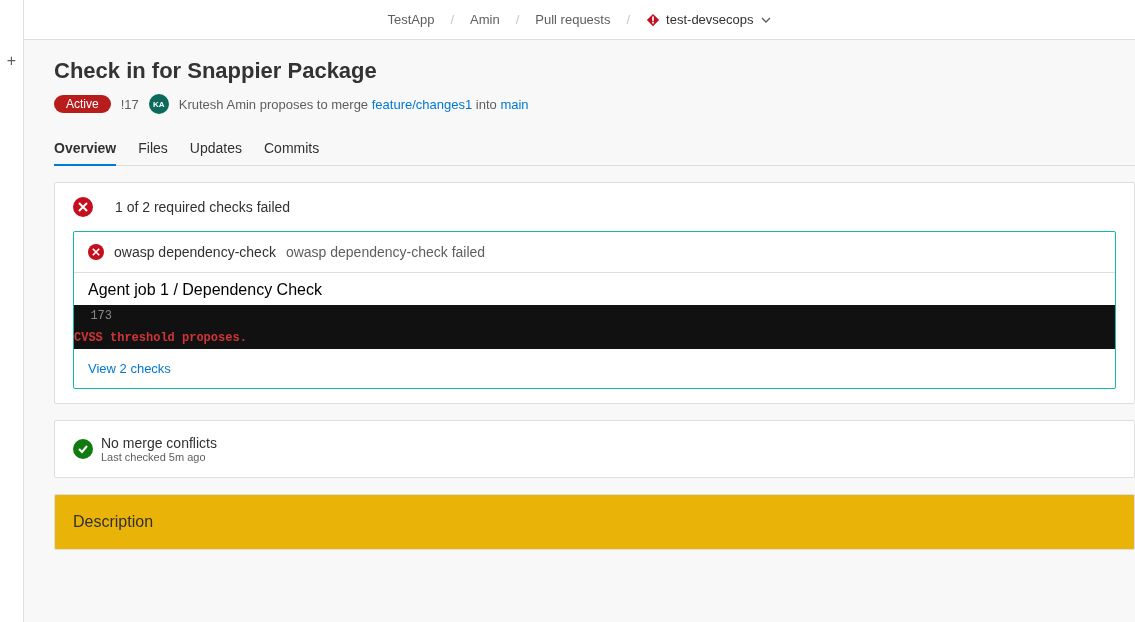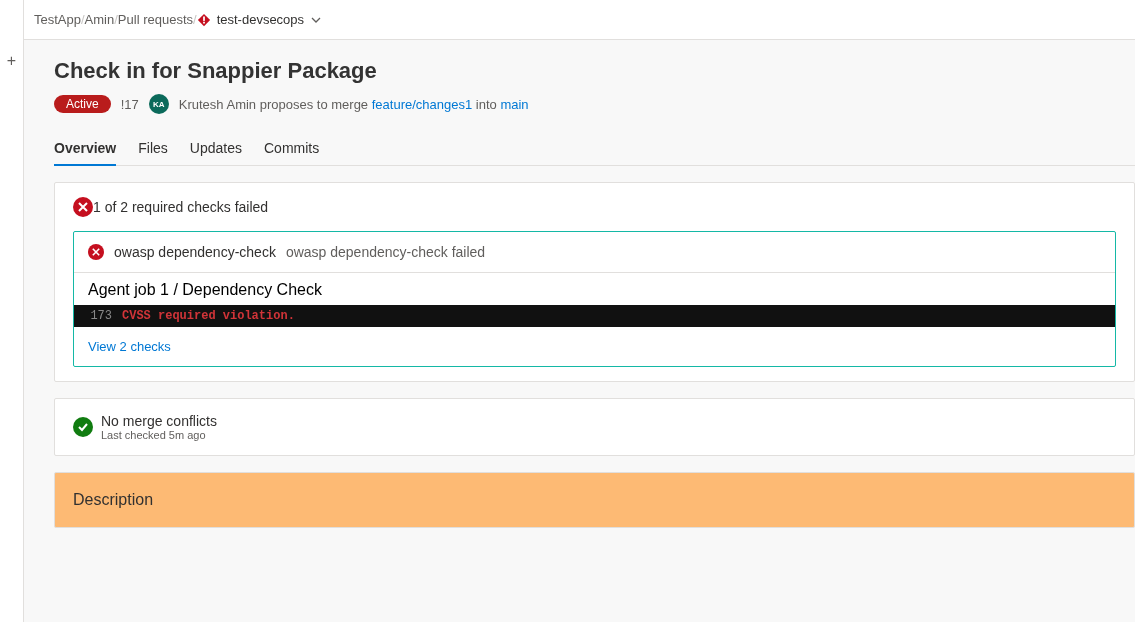--- a/index.html
+++ b/index.html
@@ -1,58 +1,58 @@
 <!DOCTYPE html>
 <html><head>
   <meta charset="utf-8">
   <style>
     * { box-sizing: border-box; margin: 0; padding: 0; }
     body { font-family: "Segoe UI", -apple-system, BlinkMacSystemFont, sans-serif; color: #323130; background: #f8f8f8; font-size: 14px; }
     .page { display: flex; height: 622px; }
     .left-rail { width: 24px; background: #fff; border-right: 1px solid #e1dfdd; display: flex; align-items: flex-start; justify-content: center; padding-top: 52px; }
     .left-rail .plus { color: #605e5c; font-size: 16px; font-weight: 300; }
     .main { flex: 1; display: flex; flex-direction: column; overflow: hidden; }
-    .breadcrumb-bar { height: 40px; display: flex; align-items: center; padding: 0 10px; gap: 0; background: #fff; font-size: 13px; color: #605e5c; border-bottom: 1px solid #e1dfdd; }
+    .breadcrumb-bar { height: 40px; display: flex; align-items: center; padding: 0 10px; gap: 16px; background: #fff; font-size: 13px; color: #605e5c; border-bottom: 1px solid #e1dfdd; justify-content: center; }
     .breadcrumb-sep { color: #c8c6c4; }
     .breadcrumb-item { color: #605e5c; }
     .breadcrumb-repo { display: inline-flex; align-items: center; gap: 6px; color: #323130; }
     .repo-icon { width: 14px; height: 14px; }
     .chevron { width: 12px; height: 12px; }
     .content { padding: 18px 0 0 30px; flex: 1; overflow: auto; }
     h1.title { font-size: 22px; font-weight: 600; color: #333; margin-bottom: 10px; }
     .meta-row { display: flex; align-items: center; gap: 10px; font-size: 13px; margin-bottom: 18px; }
     .badge-active { background: #b91c1c; color: #fff; border-radius: 12px; padding: 2px 12px; font-size: 12px; font-weight: 400; }
     .pr-id { color: #605e5c; }
     .avatar { width: 20px; height: 20px; border-radius: 50%; background: #0b6a5b; color: #fff; display: inline-flex; align-items: center; justify-content: center; font-size: 8px; font-weight: 600; }
     .propose-text { color: #605e5c; }
     .branch-link { color: #0078d4; }
     .tabs { display: flex; gap: 22px; border-bottom: 1px solid #e1dfdd; font-size: 14px; }
     .tab { padding: 8px 0; color: #323130; cursor: pointer; }
     .tab.active { font-weight: 600; border-bottom: 2px solid #0078d4; margin-bottom: -1px; }
     .card { background: #fff; border: 1px solid #e1dfdd; border-radius: 2px; margin-top: 16px; }
-    .check-header { display: flex; align-items: center; gap: 0; padding: 14px 18px; }
+    .check-header { display: flex; align-items: center; gap: 22px; padding: 14px 18px; }
     .icon-circle { width: 20px; height: 20px; border-radius: 50%; display: inline-flex; align-items: center; justify-content: center; flex-shrink: 0; }
     .icon-fail { background: #c50f1f; }
     .icon-fail svg, .icon-pass svg, .icon-fail-sm svg { fill: #fff; }
     .icon-pass { background: #107c10; }
     .check-title { font-size: 14px; color: #323130; }
     .inner-panel { border: 1px solid #14b8a6; border-radius: 2px; margin: 0 18px 14px 18px; }
     .inner-head { display: flex; align-items: center; gap: 10px; padding: 12px 14px; }
     .icon-fail-sm { width: 16px; height: 16px; border-radius: 50%; background: #c50f1f; display: inline-flex; align-items: center; justify-content: center; }
     .check-name { font-size: 14px; color: #323130; }
     .check-sub { color: #605e5c; font-size: 14px; }
     .job-label { padding: 8px 14px 6px 14px; font-size: 16px; color: #000000; border-top: 1px solid #e1dfdd; }
-    .console { background: #111; color: #fff; font-family: Consolas, "Courier New", monospace; font-size: 12px; display: flex; }
+    .console { background: #111; color: #fff; font-family: Consolas, "Courier New", monospace; font-size: 12px; display: flex; flex-direction: column; }
     .console .ln { width: 48px; text-align: right; padding: 4px 10px 4px 4px; color: #888; }
     .console .msg { padding: 4px 0; color: #d13438; font-weight: bold; flex: 1; }
     .view-link { padding: 12px 14px; color: #0078d4; font-size: 13px; }
     .merge-row { display: flex; align-items: center; gap: 8px; padding: 14px 18px; }
     .merge-text .t { font-size: 14px; color: #323130; }
     .merge-text .s { font-size: 11px; color: #605e5c; }
-    .desc-card { background: #fdba74; border: 1px solid #e1dfdd; border-radius: 2px; margin-top: 16px; padding: 18px; }
+    .desc-card { background: #eab308; border: 1px solid #e1dfdd; border-radius: 2px; margin-top: 16px; padding: 18px; }
     .desc-title { font-size: 16px; font-weight: 400; color: #323130; }
   </style>
 </head>
 <body>
 
 <div class="page">
   <div class="left-rail">
     <span class="plus">+</span>
   </div>
   <div class="main">
@@ -109,21 +109,21 @@
               <svg width="8" height="8" viewBox="0 0 10 10">
                   <path d="M1 1 L9 9 M9 1 L1 9" stroke="#fff" stroke-width="2" fill="none"></path>
                 </svg>
             </span>
             <span class="check-name">owasp dependency-check</span>
             <span class="check-sub">owasp dependency-check failed</span>
           </div>
           <div class="job-label">Agent job 1 / Dependency Check</div>
           <div class="console">
             <span class="ln">173</span>
-            <span class="msg">CVSS required violation.</span>
+            <span class="msg">CVSS threshold proposes.</span>
           </div>
           <div class="view-link">View 2 checks</div>
         </div>
       </div>
 
       <div class="card">
         <div class="merge-row">
           <span class="icon-circle icon-pass">
             <svg width="10" height="10" viewBox="0 0 10 10">
                 <path d="M1 5 L4 8 L9 2" stroke="#fff" stroke-width="2" fill="none"></path>

